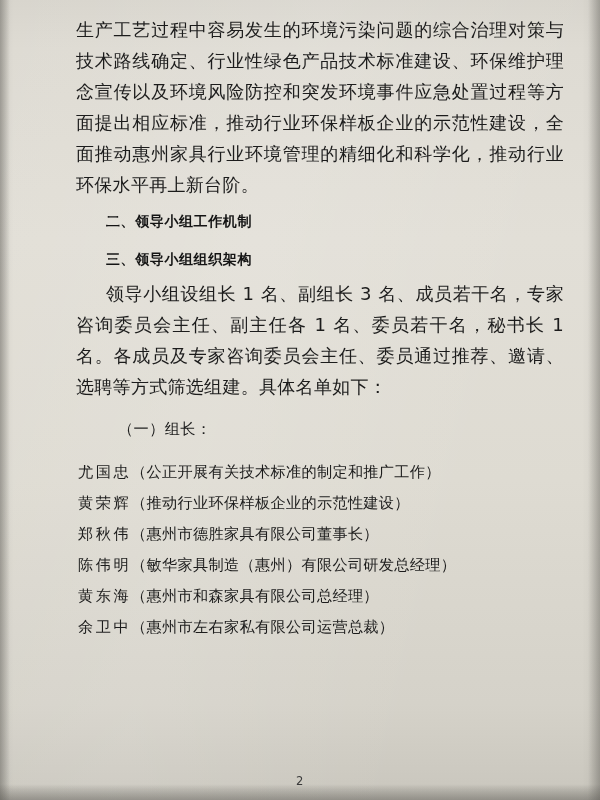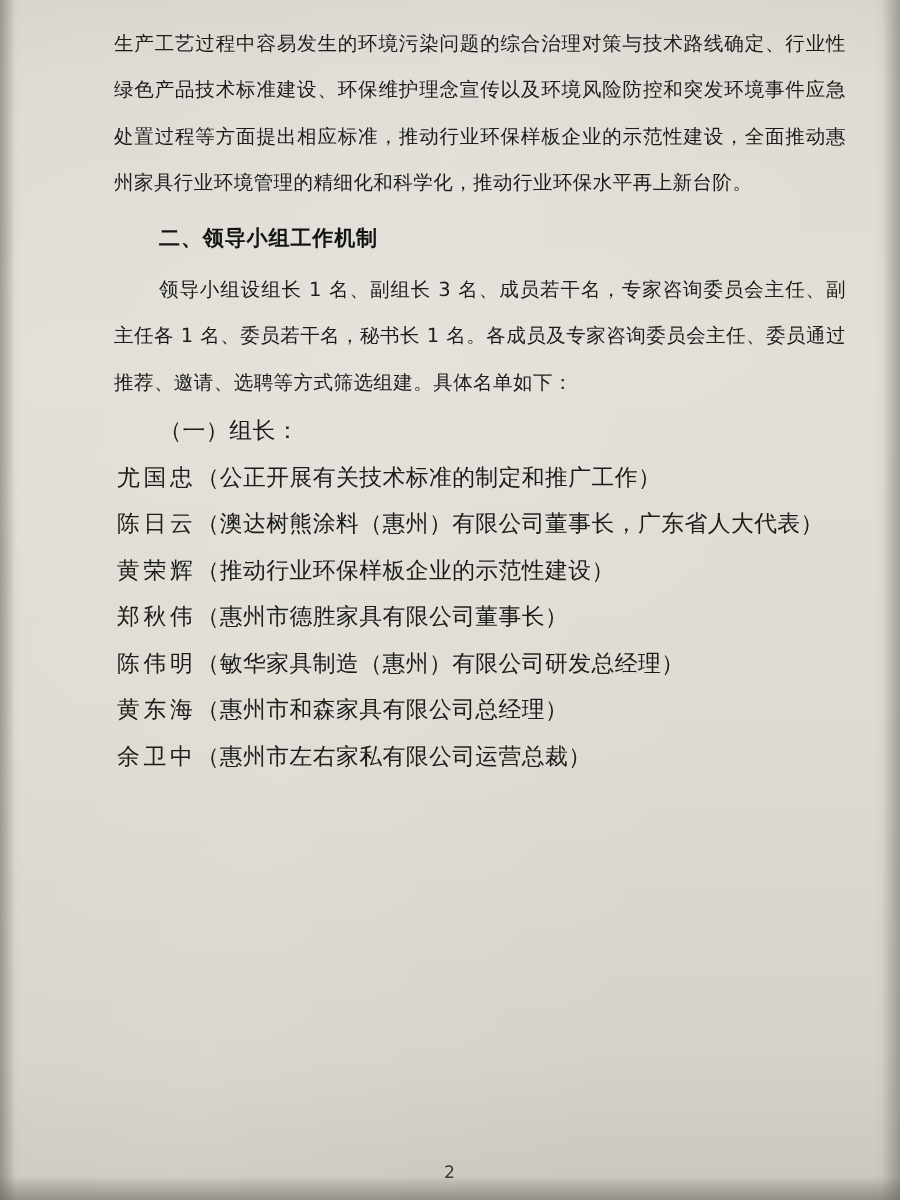--- a/index.html
+++ b/index.html
@@ -53,21 +53,21 @@
     width: 600px; height: 16px;
     background: linear-gradient(0deg, rgba(90,88,82,0.42), rgba(90,88,82,0));
     pointer-events: none;
   }
   .content {
     position: relative;
     padding: 14px 34px 0 76px;
     box-sizing: border-box;
   }
   .para {
-    font-size: 13px;
+    font-size: 18px;
     line-height: 31px;
     color: #1c1c1c;
     text-align: justify;
     text-justify: inter-character;
     letter-spacing: 0.3px;
     margin: 0 2px 1px 0;
     font-family: "DejaVu Sans", "Liberation Sans", sans-serif;
   }
   .para.indent {
     text-indent: 30px;
@@ -80,21 +80,21 @@
     text-indent: 30px;
     letter-spacing: 0.6px;
     margin: 5px 0 2px 0;
   }
   .subheading {
     font-size: 15.2px;
     line-height: 31px;
     color: #1c1c1c;
     text-indent: 30px;
     letter-spacing: 0.4px;
-    margin: 0;
+    margin: 12px;
   }
   .person {
     font-size: 15.2px;
     line-height: 31px;
     color: #1c1c1c;
     letter-spacing: 0.3px;
     margin: 0;
     padding-left: 2px;
   }
   .person .name {
@@ -118,33 +118,31 @@
   <div class="shadow-right"></div>
   <div class="shadow-bottom"></div>
 
   <div class="content">
 
     <p class="para">生产工艺过程中容易发生的环境污染问题的综合治理对策与技术路线确定、行业性绿色产品技术标准建设、环保维护理念宣传以及环境风险防控和突发环境事件应急处置过程等方面提出相应标准，推动行业环保样板企业的示范性建设，全面推动惠州家具行业环境管理的精细化和科学化，推动行业环保水平再上新台阶。</p>
 
     <p class="heading">二、领导小组工作机制</p>
 
 
+    <p class="heading">三、领导小组组织架构</p>
 
     <p class="para indent">领导小组设组长 1 名、副组长 3 名、成员若干名，专家咨询委员会主任、副主任各 1 名、委员若干名，秘书长 1 名。各成员及专家咨询委员会主任、委员通过推荐、邀请、选聘等方式筛选组建。具体名单如下：</p>
 
     <p class="subheading">（一）组长：</p>
 
     <p class="person">
       <span class="name">尤国忠</span><span>（公正开展有关技术标准的制定和推广工作）</span>
     </p>
 
 
-    <p class="person">
-      <span class="name">陈日云</span><span>（澳达树熊涂料（惠州）有限公司董事长，广东省人大代表）</span>
-    </p>
     <p class="person">
       <span class="name">黄荣辉</span><span>（推动行业环保样板企业的示范性建设）</span>
     </p>
     <p class="person">
       <span class="name">郑秋伟</span><span>（惠州市德胜家具有限公司董事长）</span>
     </p>
 
 
     <p class="person">
       <span class="name">陈伟明</span><span>（敏华家具制造（惠州）有限公司研发总经理）</span>

